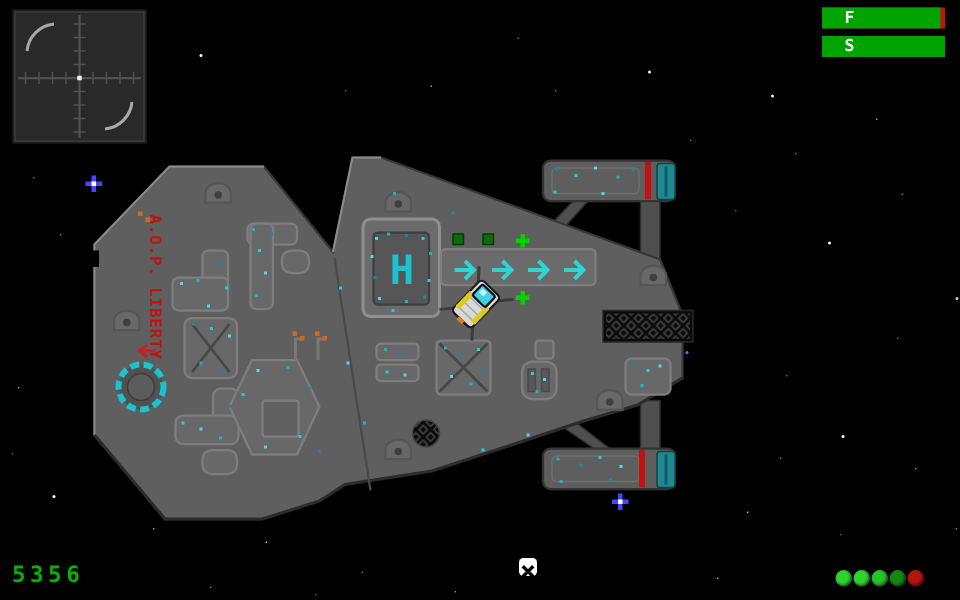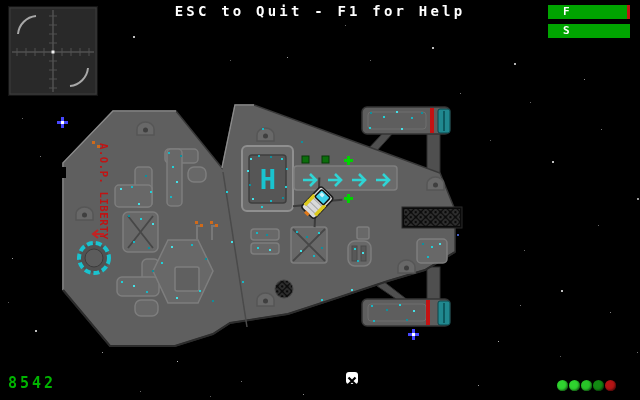--- a/index.html
+++ b/index.html
@@ -301,23 +301,20 @@
       <div class="spk" style="left: 226px; top: 191px; background: rgb(34, 207, 214);"></div>
       <div class="spk" style="left: 231px; top: 241px; background: rgb(69, 224, 230);"></div>
       <div class="spk" style="left: 242px; top: 281px; background: rgb(24, 182, 196);"></div>
       <div class="spk" style="left: 212px; top: 300px; background: rgb(15, 143, 156);"></div>
       <div class="spk" style="left: 321px; top: 299px; background: rgb(34, 207, 214);"></div>
       <div class="spk" style="left: 351px; top: 289px; background: rgb(69, 224, 230);"></div>
       <div class="spk" style="left: 262px; top: 128px; background: rgb(24, 182, 196);"></div>
       <div class="spk" style="left: 301px; top: 141px; background: rgb(15, 143, 156);"></div>
     </div>
 
-  <div id="topbar" class="hud">
-    <span>ESC to Quit - F1 for Help</span>
-  </div>
 
   <svg id="radar" width="90" height="90" viewBox="0 0 90 90" class="hud">
     <rect x="0.5" y="0.5" width="89" height="89" fill="#292929" stroke="#141414"></rect>
     <rect x="2" y="2" width="86" height="86" fill="none" stroke="#3d3d3d"></rect>
     <g stroke-width="1.5" stroke="#505050">
       <line x1="45" y1="4" x2="45" y2="86"></line>
         <line x1="4" y1="46" x2="86" y2="46"></line>
       <path d="M41,10h8 M41,19h8 M41,28h8 M41,37h8 M41,55h8 M41,64h8 M41,73h8 M41,82h8" stroke-width="1"></path>
       <path d="M9,42v8 M18,42v8 M27,42v8 M36,42v8 M54,42v8 M63,42v8 M72,42v8 M81,42v8" stroke-width="1"></path>
     </g>
@@ -330,21 +327,21 @@
 
   <div id="bar-f" class="statbar hud" style="background: rgb(196, 18, 18);">
     <div class="fill" style="width: 96%; background: rgb(0, 164, 0);"></div>
     <span class="blabel">F</span>
   </div>
   <div id="bar-s" class="statbar hud" style="background: rgb(0, 164, 0);">
     <div class="fill" style="width: 100%; background: rgb(0, 164, 0);"></div>
     <span class="blabel">S</span>
   </div>
 
-  <div id="score" class="hud" style="color: rgb(0, 180, 0);">8542</div>
+  <div id="score" class="hud" style="color: rgb(0, 180, 0);">5356</div>
 
   <div id="waypoint" class="hud">
     <svg width="12" height="12" viewBox="0 0 12 12">
       <path d="M2.5,2.5 L9.5,9.5 M9.5,2.5 L2.5,9.5" stroke="#000" stroke-width="2.2" fill="none"></path>
     </svg>
   </div>
 
   <div id="leds" class="hud">
       <span style="background: rgb(47, 211, 47);"></span>
       <span style="background: rgb(47, 211, 47);"></span>

